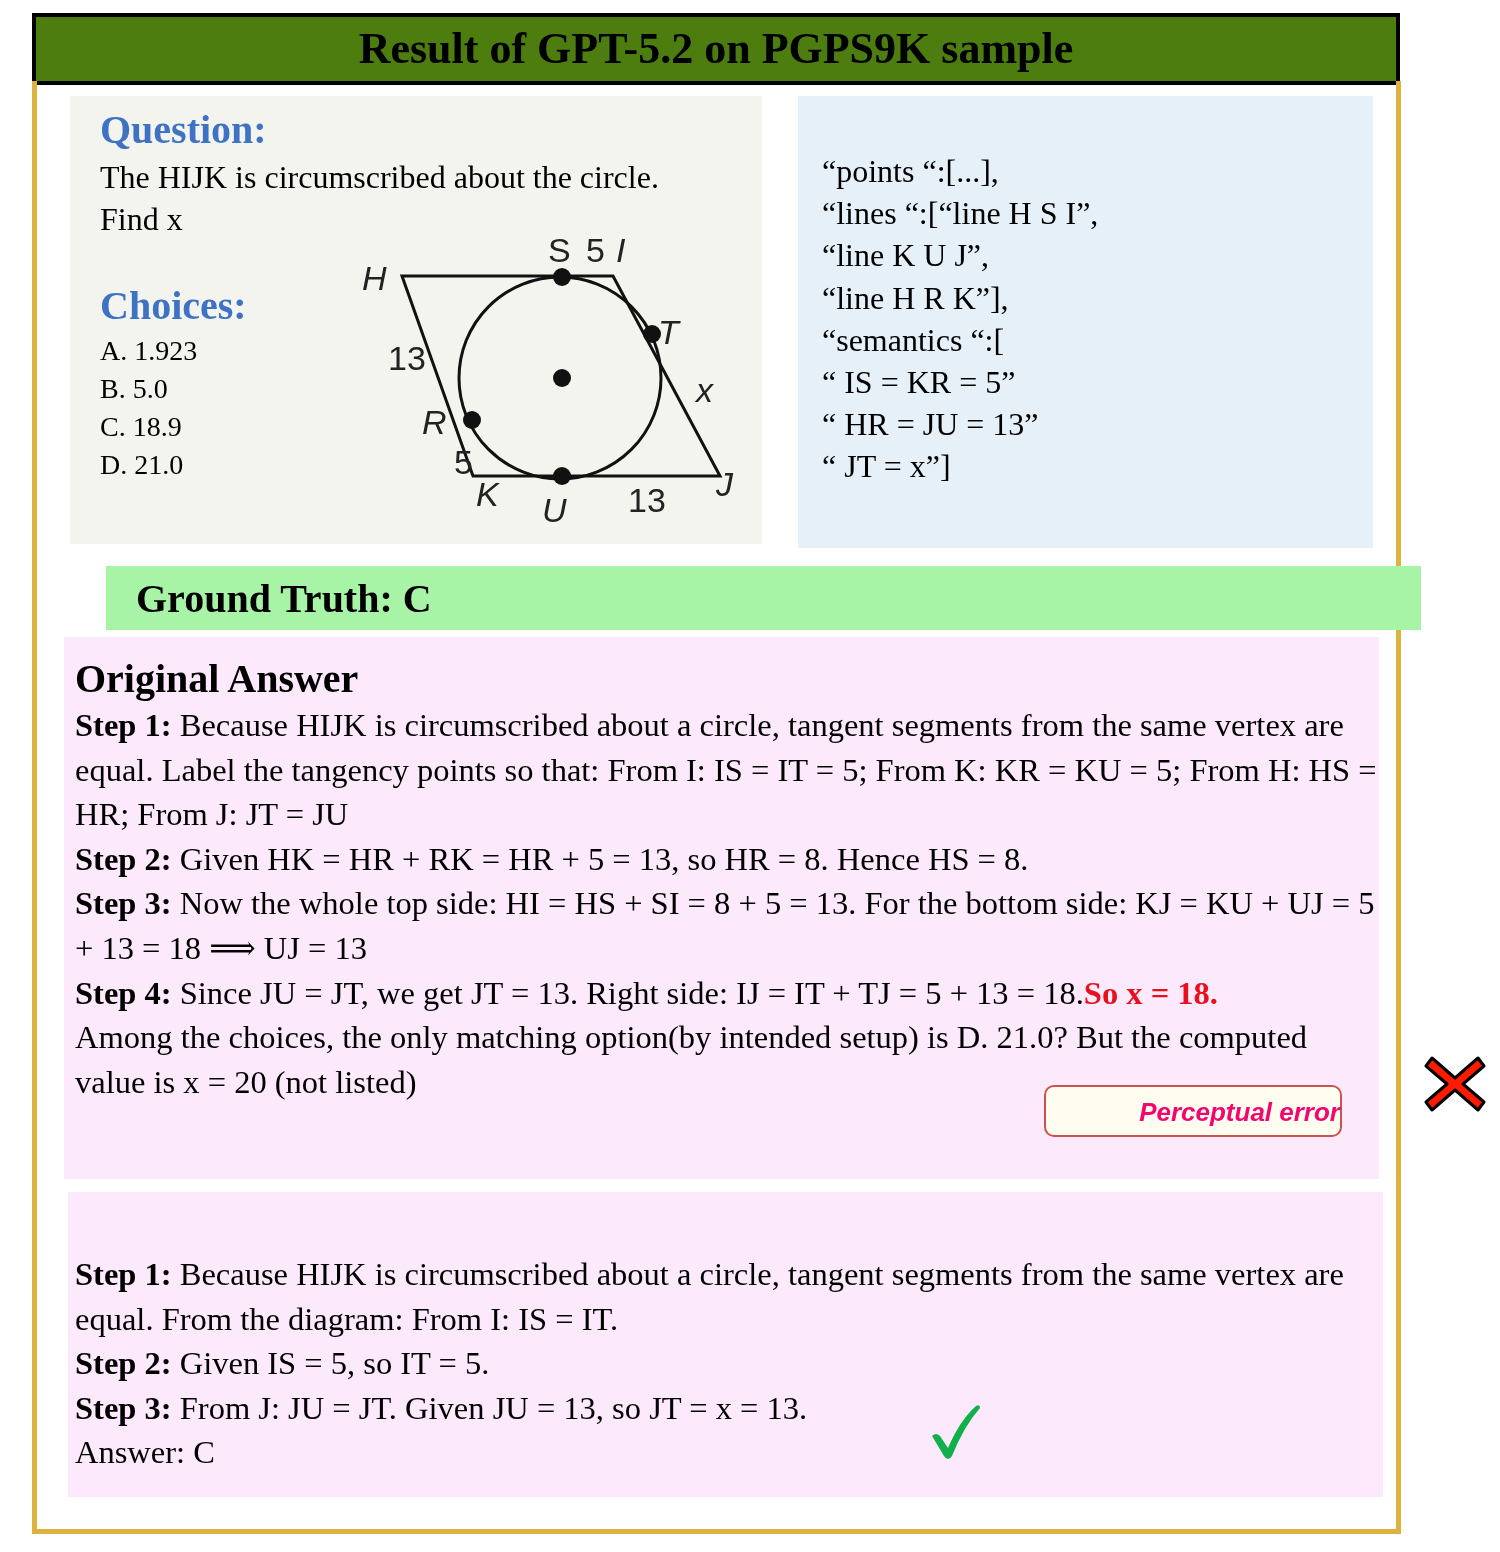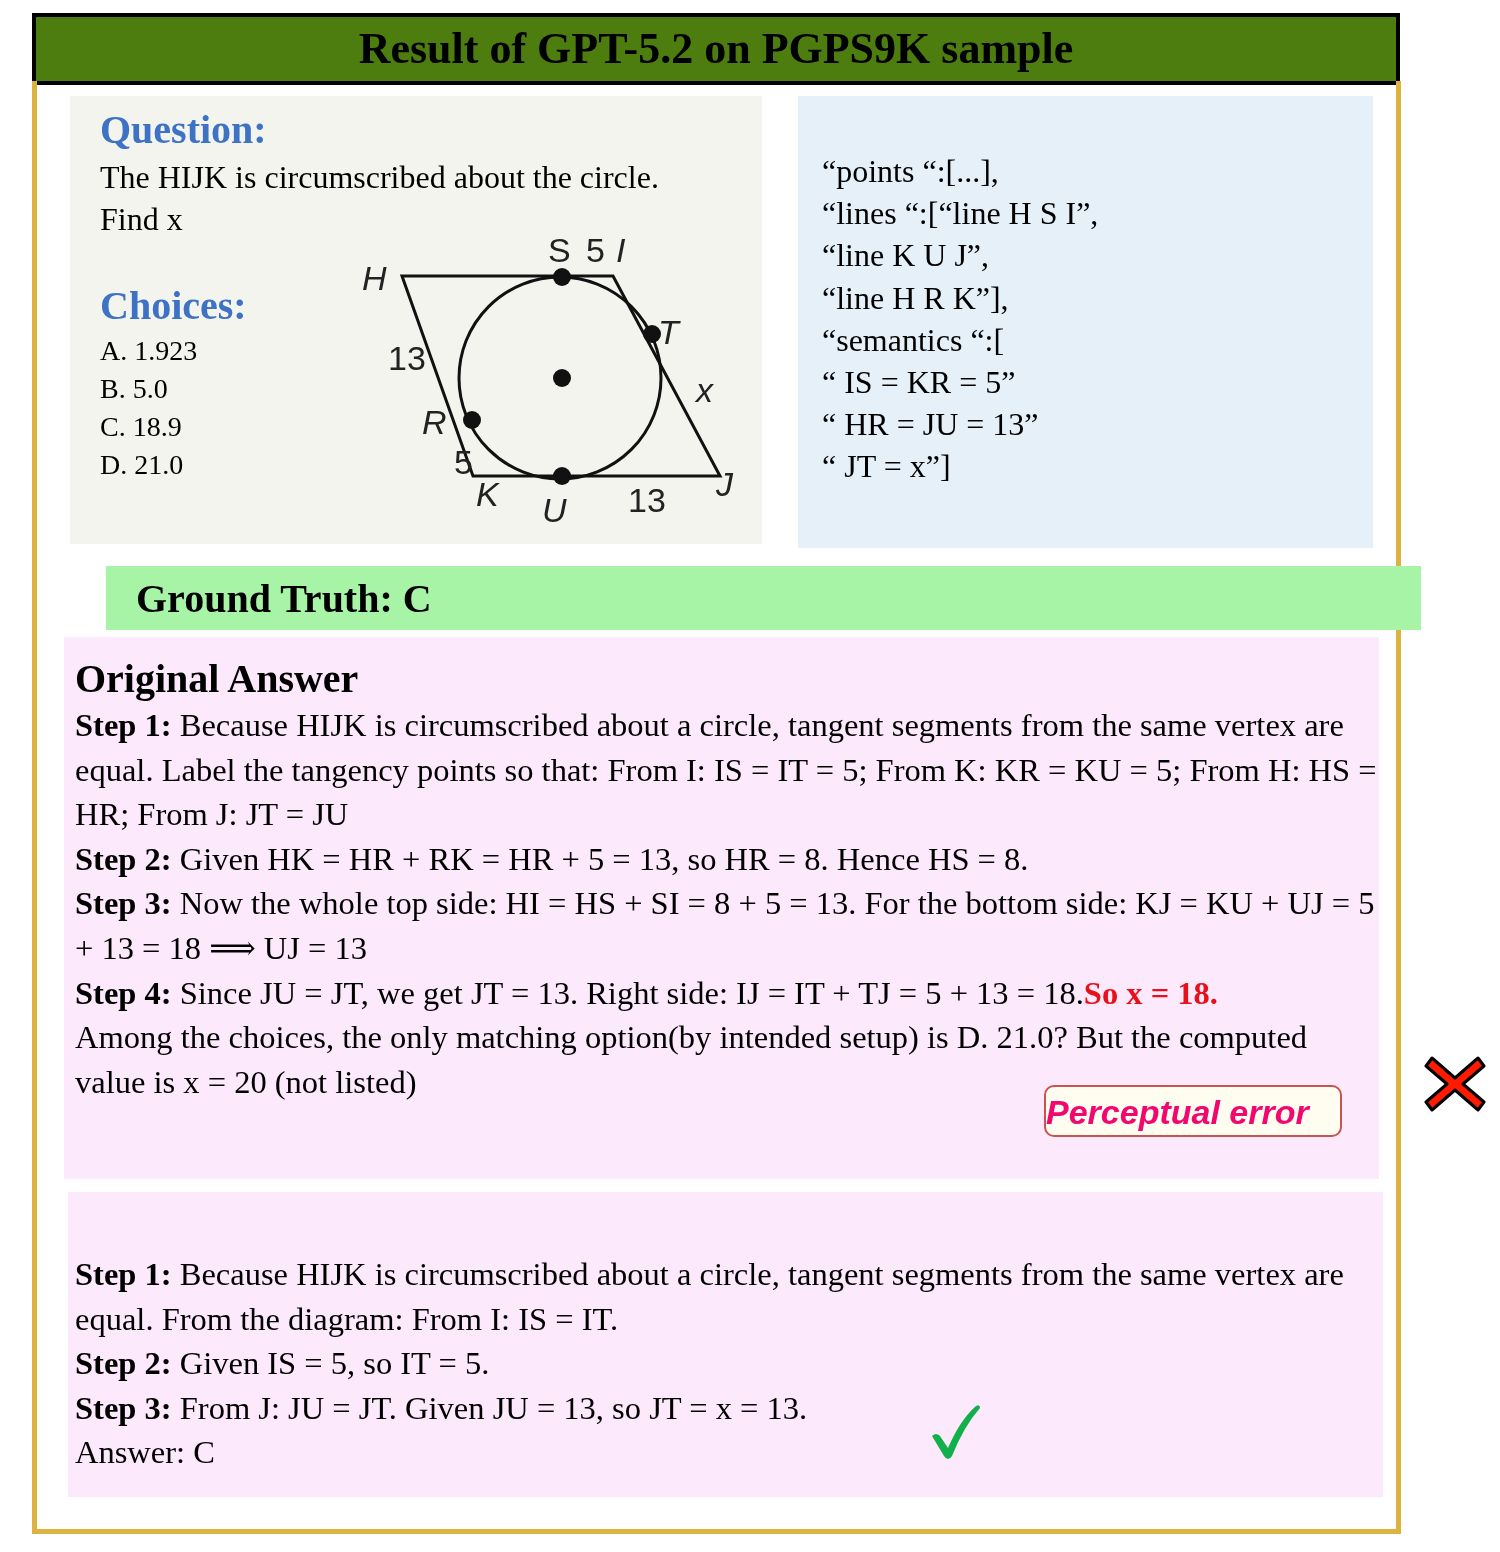--- a/index.html
+++ b/index.html
@@ -26,23 +26,23 @@
                 background: #fce9fb; }
   .answer-box2 { position: absolute; left: 68px; top: 1192px; width: 1315px; height: 305px;
                  background: #fce9fb; }
   .ans-title { position: absolute; left: 11px; top: 18px; font-weight: bold; font-size: 40px; }
   .ans-body { position: absolute; left: 11px; top: 66px; width: 1310px; font-size: 32.5px; line-height: 44.6px; }
   .ans-body b { font-weight: bold; }
   .red { color: #e8101a; font-weight: bold; }
   .blue { color: #3d72c4; font-weight: bold; }
   .err-badge { position: absolute; left: 1044px; top: 1085px; width: 298px; height: 52px;
                border: 2px solid #c9534f; border-radius: 10px; background: #fffdf0;
-               box-sizing: border-box; text-align: left; line-height: 50px;
+               box-sizing: border-box; text-align: right; line-height: 50px;
                font-family: "Liberation Sans", "DejaVu Sans", sans-serif; font-style: italic;
-               font-weight: bold; font-size: 34px; color: #f2076f; }
+               font-weight: bold; font-size: 26px; color: #f2076f; }
   .x-mark { position: absolute; left: 1424px; top: 1054px; }
   .check-mark { position: absolute; left: 926px; top: 1402px; }
 </style>
 </head>
 <body>
 
 <div class="title-bar">Result of GPT-5.2 on PGPS9K sample</div>
 <div class="frame"></div>
 
 <div class="question-panel">

